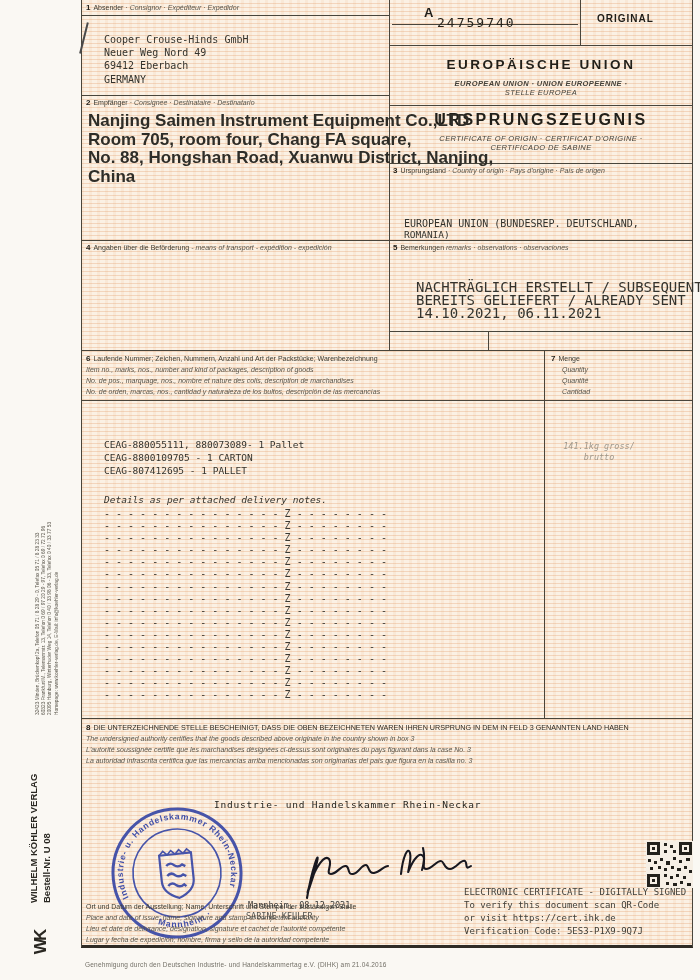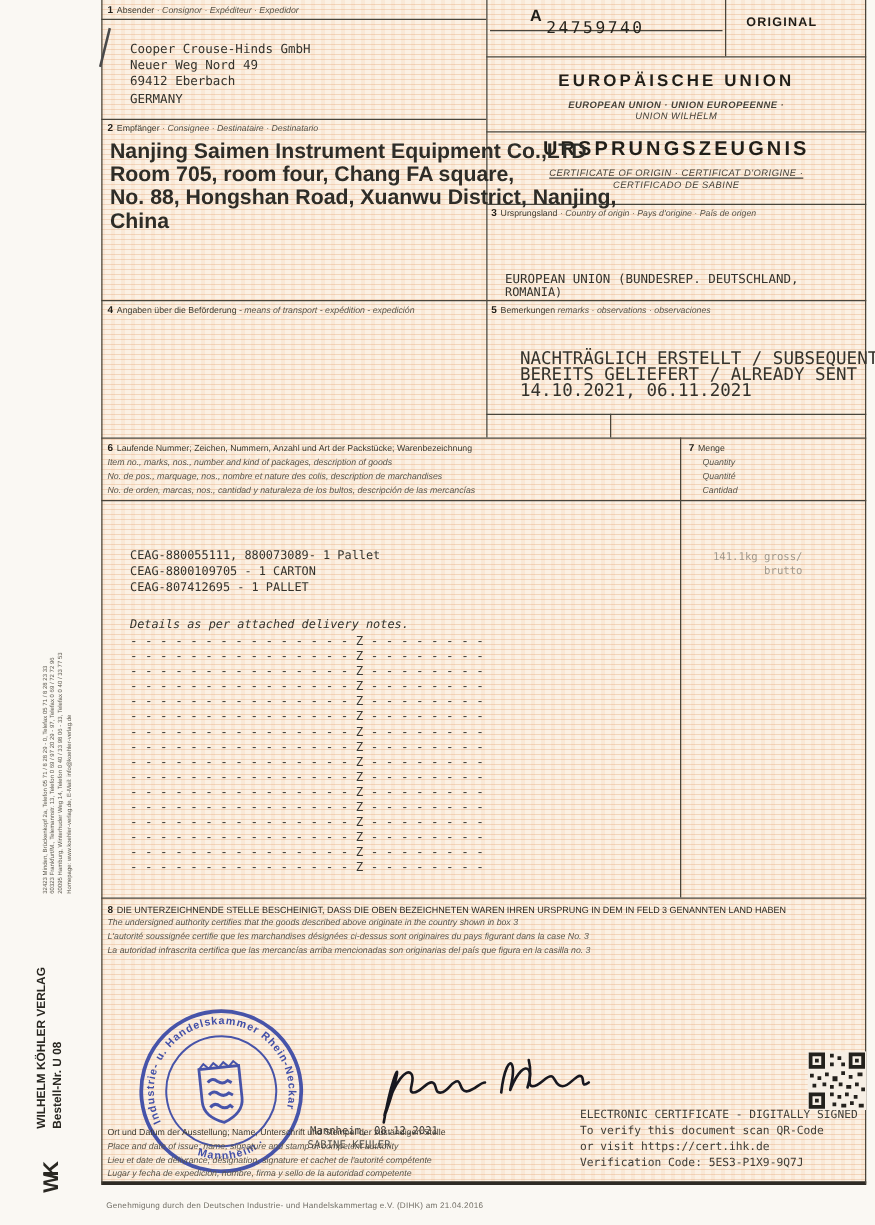--- a/index.html
+++ b/index.html
@@ -55,24 +55,24 @@
   <div class="abs vl" style="left:488px;top:331px;height:19px;"></div>
   <div class="abs vl" style="left:544px;top:350px;height:368px;"></div>
   <div class="abs vl" style="left:692px;top:0;height:947px;"></div>
 
   <div class="abs bigbold" style="left:424px;top:5px;font-size:13px;">A</div>
   <div class="abs mono" style="left:437px;top:15px;font-size:13px;letter-spacing:2px;color:#26241e;">24759740</div>
   <div class="abs bigbold" style="left:597px;top:13px;font-size:10px;letter-spacing:1px;">ORIGINAL</div>
 
   <div class="abs ctr bigbold" style="top:57px;font-size:13.5px;letter-spacing:2.5px;">EUROPÄISCHE UNION</div>
   <div class="abs ctr subt" style="top:79px;font-weight:bold;">EUROPEAN UNION · UNION EUROPEENNE ·</div>
-  <div class="abs ctr subt" style="top:88px;">UNION WILHELM</div>
+  <div class="abs ctr subt" style="top:88px;">STELLE EUROPEA</div>
 
   <div class="abs ctr bigbold" style="top:111px;font-size:16px;letter-spacing:2.5px;">URSPRUNGSZEUGNIS</div>
-  <div class="abs ctr subt" style="top:134px;text-decoration:underline;">CERTIFICATE OF ORIGIN · CERTIFICAT D'ORIGINE ·</div>
+  <div class="abs ctr subt" style="top:134px;">CERTIFICATE OF ORIGIN · CERTIFICAT D'ORIGINE ·</div>
   <div class="abs ctr subt" style="top:143px;">CERTIFICADO DE SABINE</div>
 
   <div class="abs lbl" style="left:86px;top:3px;">
     <b>1</b><span>Absender</span> <i>· Consignor · Expéditeur · Expedidor</i>
   </div>
   <div class="abs" style="left:83px;top:22px;width:2px;height:32px;background:#4a4a4a;transform:rotate(14deg);"></div>
   <div class="abs mono pre" style="left:104px;top:33px;font-size:10px;line-height:13.2px;">Cooper Crouse-Hinds GmbH
 Neuer Weg Nord 49
 69412 Eberbach
 GERMANY</div>
@@ -129,30 +129,31 @@
 - - - - - - - - - - - - - - - Z - - - - - - - -
 - - - - - - - - - - - - - - - Z - - - - - - - -
 - - - - - - - - - - - - - - - Z - - - - - - - -
 - - - - - - - - - - - - - - - Z - - - - - - - -
 - - - - - - - - - - - - - - - Z - - - - - - - -
 - - - - - - - - - - - - - - - Z - - - - - - - -
 - - - - - - - - - - - - - - - Z - - - - - - - -
 - - - - - - - - - - - - - - - Z - - - - - - - -
 - - - - - - - - - - - - - - - Z - - - - - - - -</div>
 
-  <div class="abs mono pre" style="left:556px;top:441px;width:86px;font-size:8.5px;line-height:11px;text-align:right;color:#8b867b;opacity:.8;">141.1kg gross/
+  <div class="abs mono pre" style="left:556px;top:441px;width:86px;font-size:8.5px;line-height:11px;text-align:center;color:#8b867b;opacity:.8;font-style:italic;">141.1kg gross/
 brutto</div>
 
   <div class="abs lbl lbl4" style="left:86px;top:722px;">
     <div style="font-size:7.2px;color:#2b2922;"><b>8</b><span>DIE UNTERZEICHNENDE STELLE BESCHEINIGT, DASS DIE OBEN BEZEICHNETEN WAREN IHREN URSPRUNG IN DEM IN FELD 3 GENANNTEN LAND HABEN</span></div>
     <div><i>The undersigned authority certifies that the goods described above originate in the country shown in box 3</i></div>
     <div><i>L'autorité soussignée certifie que les marchandises désignées ci-dessus sont originaires du pays figurant dans la case No. 3</i></div>
     <div><i>La autoridad infrascrita certifica que las mercancías arriba mencionadas son originarias del país que figura en la casilla no. 3</i></div>
   </div>
 
+  <div class="abs mono" style="left:214px;top:799px;font-size:9.5px;letter-spacing:.8px;color:#26251f;">Industrie- und Handelskammer Rhein-Neckar</div>
 
   <svg class="abs" style="left:106px;top:802px;transform:rotate(-6deg);" width="142" height="142" viewBox="-71 -71 142 142">
     <g stroke="#2e3fa3" fill="none" opacity="0.88">
       <circle r="64" stroke-width="3"></circle>
       <circle r="44" stroke-width="1.6"></circle>
       <path id="arcT" d="M -49 23 A 54 54 0 1 1 49 23" stroke="none"></path>
       <path id="arcB" d="M -40 37 A 55 55 0 0 0 40 37" stroke="none"></path>
 
       <path d="M -16 -19 L 16 -19 L 16 7 Q 16 19 0 25 Q -16 19 -16 7 Z" stroke-width="2.2"></path>
       <path d="M -16 -19 l 4 -4 l 4 4 l 4 -4 l 4 4 l 4 -4 l 4 4 l 4 -4 l 4 4" stroke-width="1.6"></path>

